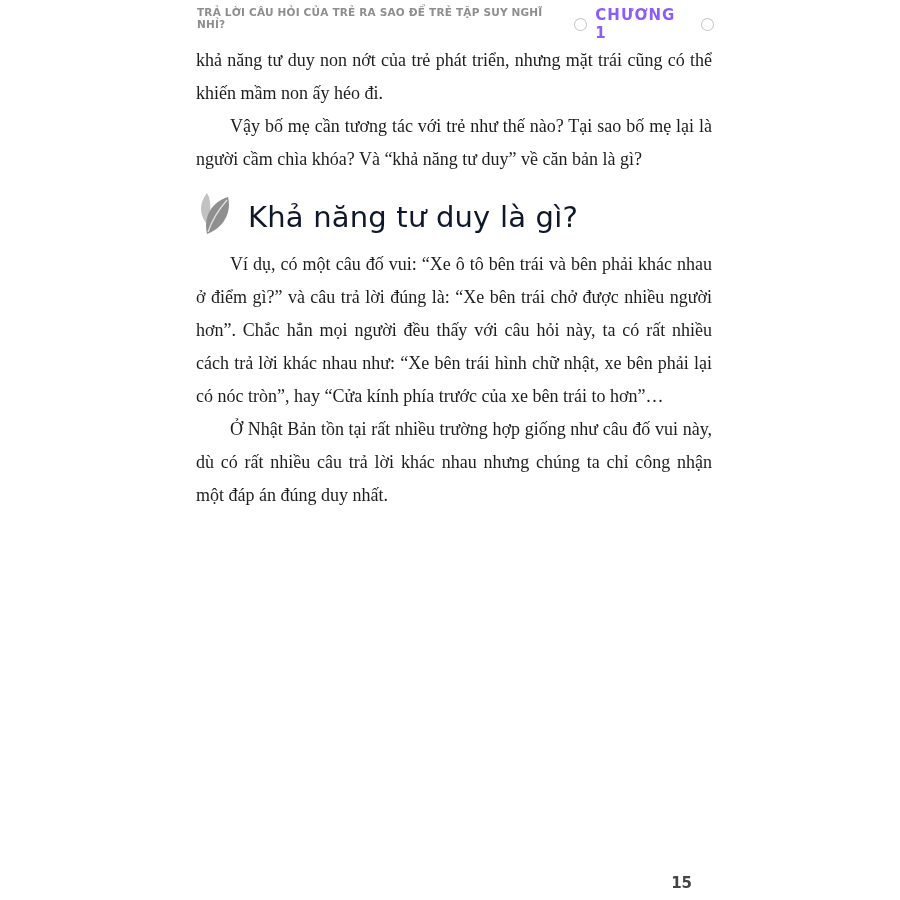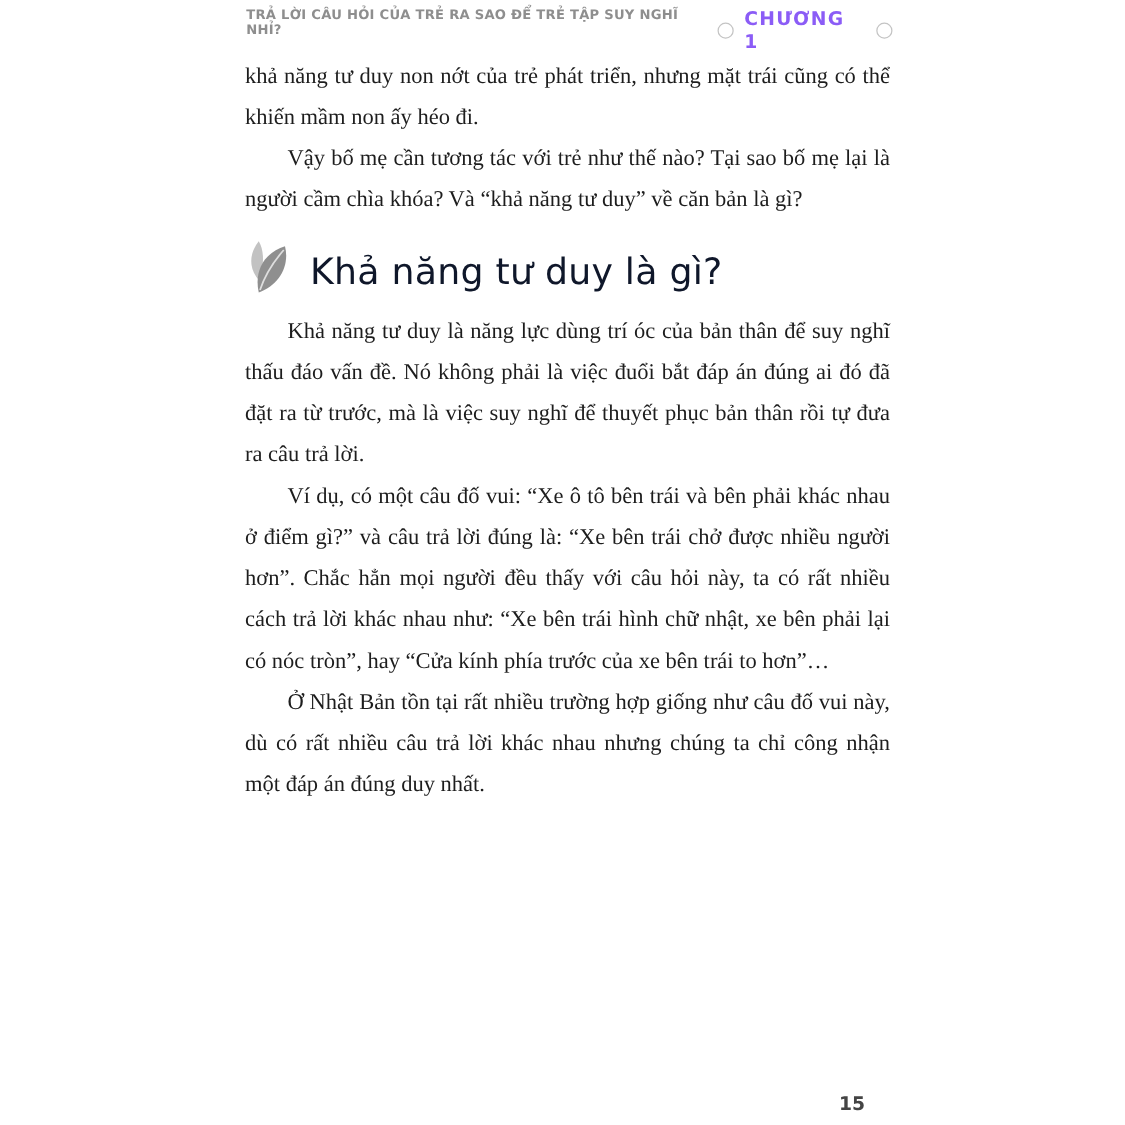--- a/index.html
+++ b/index.html
@@ -112,21 +112,20 @@
       <span class="leaf-icon">
         <svg width="40" height="44" viewBox="0 0 40 44" aria-hidden="true">
           <path d="M11 1 C3 11 3 23 11 32 C15 23 16 9 11 1 Z" fill="#c2c2c2"></path>
           <path d="M32 5 C16 10 7 24 11 42 C27 36 36 21 32 5 Z" fill="#8f8f8f"></path>
           <path d="M12 40 C16 28 24 16 31 8" stroke="#ffffff" stroke-width="1.4" fill="none" opacity="0.7"></path>
         </svg>
       </span>
       <h2 class="section-heading">Khả năng tư duy là gì?</h2>
     </div>
 
-    <p>Khả năng tư duy là năng lực dùng trí óc của bản thân để suy nghĩ thấu đáo vấn đề. Nó không phải là việc đuổi bắt đáp án đúng ai đó đã đặt ra từ trước, mà là việc suy nghĩ để thuyết phục bản thân rồi tự đưa ra câu trả lời.</p>
 
     <p>Ví dụ, có một câu đố vui: “Xe ô tô bên trái và bên phải khác nhau ở điểm gì?” và câu trả lời đúng là: “Xe bên trái chở được nhiều người hơn”. Chắc hẳn mọi người đều thấy với câu hỏi này, ta có rất nhiều cách trả lời khác nhau như: “Xe bên trái hình chữ nhật, xe bên phải lại có nóc tròn”, hay “Cửa kính phía trước của xe bên trái to hơn”…</p>
 
 
     <p>Ở Nhật Bản tồn tại rất nhiều trường hợp giống như câu đố vui này, dù có rất nhiều câu trả lời khác nhau nhưng chúng ta chỉ công nhận một đáp án đúng duy nhất.</p>
 
   </main>
 
   <footer class="page-footer">
     <span>15</span>

